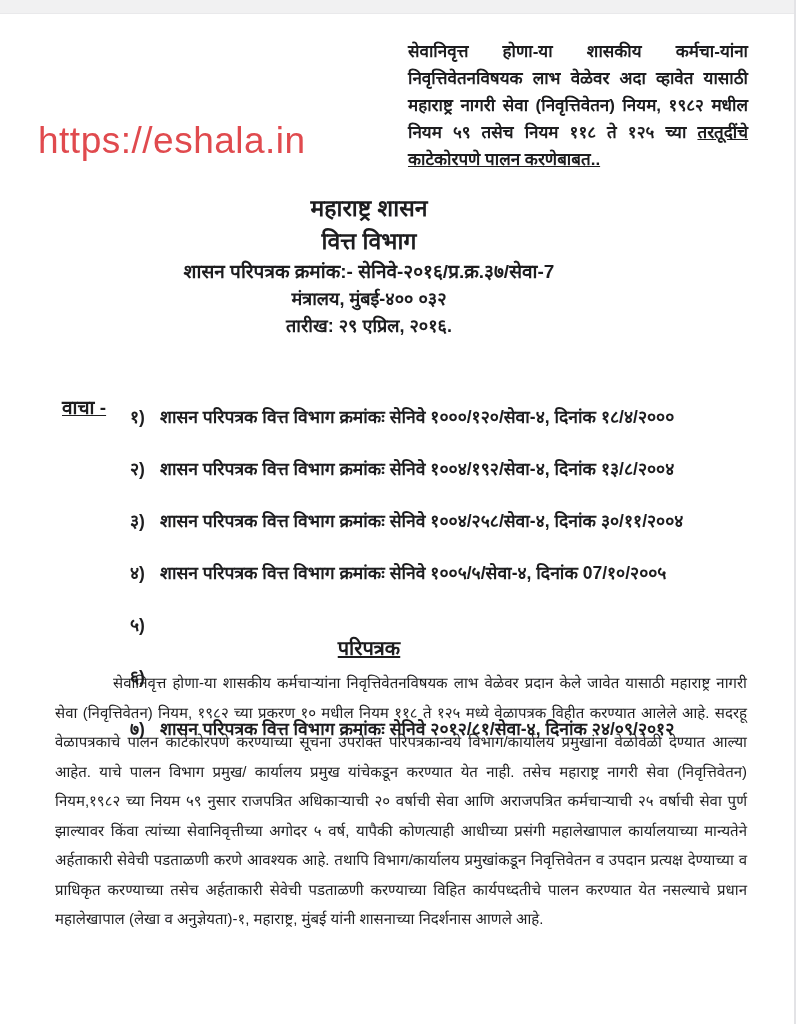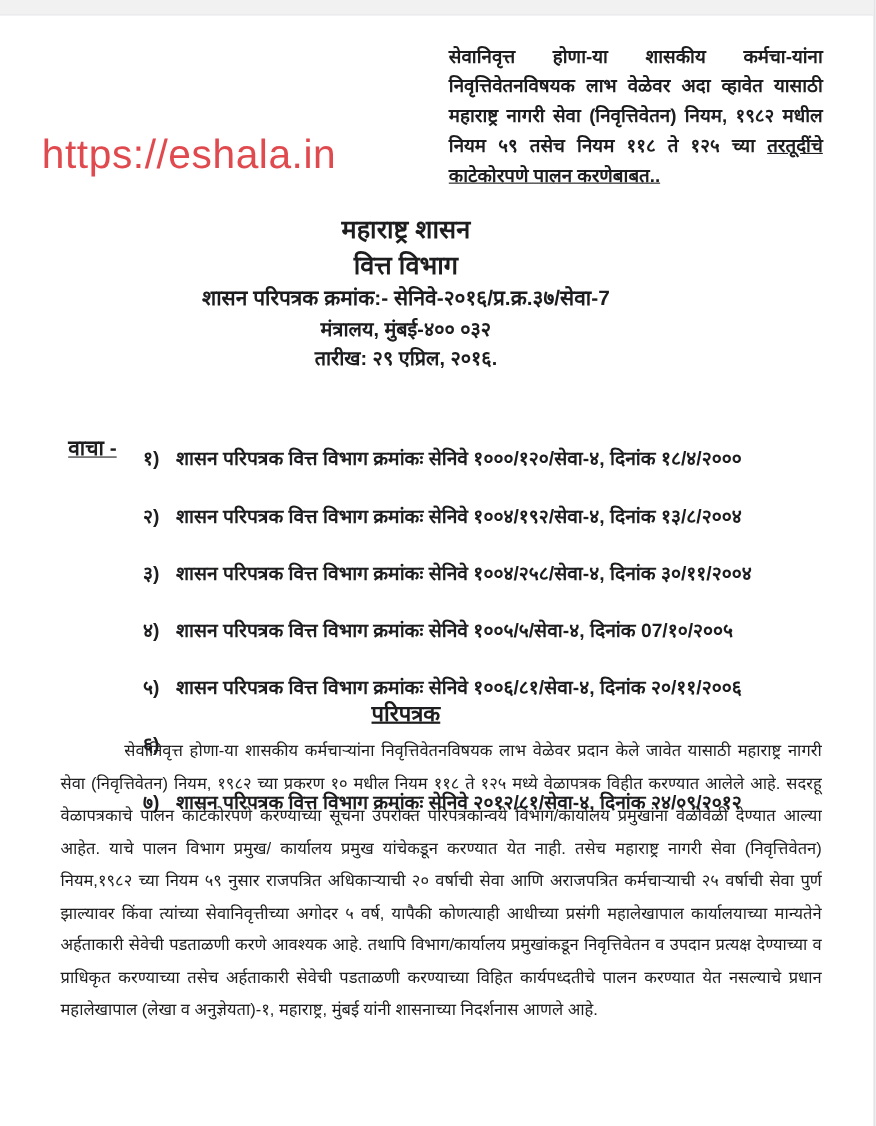--- a/index.html
+++ b/index.html
@@ -111,21 +111,20 @@
     <div class="read-item">
       <span class="num">३)</span>
       <span>शासन परिपत्रक वित्त विभाग क्रमांकः सेनिवे १००४/२५८/सेवा-४, दिनांक ३०/११/२००४</span>
     </div>
     <div class="read-item">
       <span class="num">४)</span>
       <span>शासन परिपत्रक वित्त विभाग क्रमांकः सेनिवे १००५/५/सेवा-४, दिनांक 07/१०/२००५</span>
     </div>
     <div class="read-item">
       <span class="num">५)</span>
-      <span>शासन परिपत्रक वित्त विभाग क्रमांकः सेनिवे १००६/८१/सेवा-४, दिनांक २०/११/२००६</span>
     </div>
     <div class="read-item">
       <span class="num">६)</span>
     </div>
     <div class="read-item">
       <span class="num">७)</span>
       <span>शासन परिपत्रक वित्त विभाग क्रमांकः सेनिवे २०१२/८१/सेवा-४, दिनांक २४/०९/२०१२</span>
     </div>
   </div>
 

